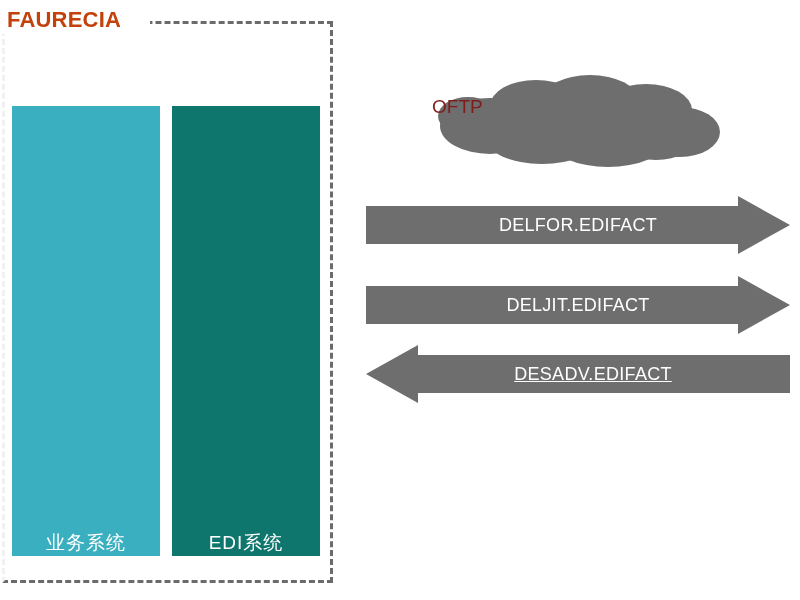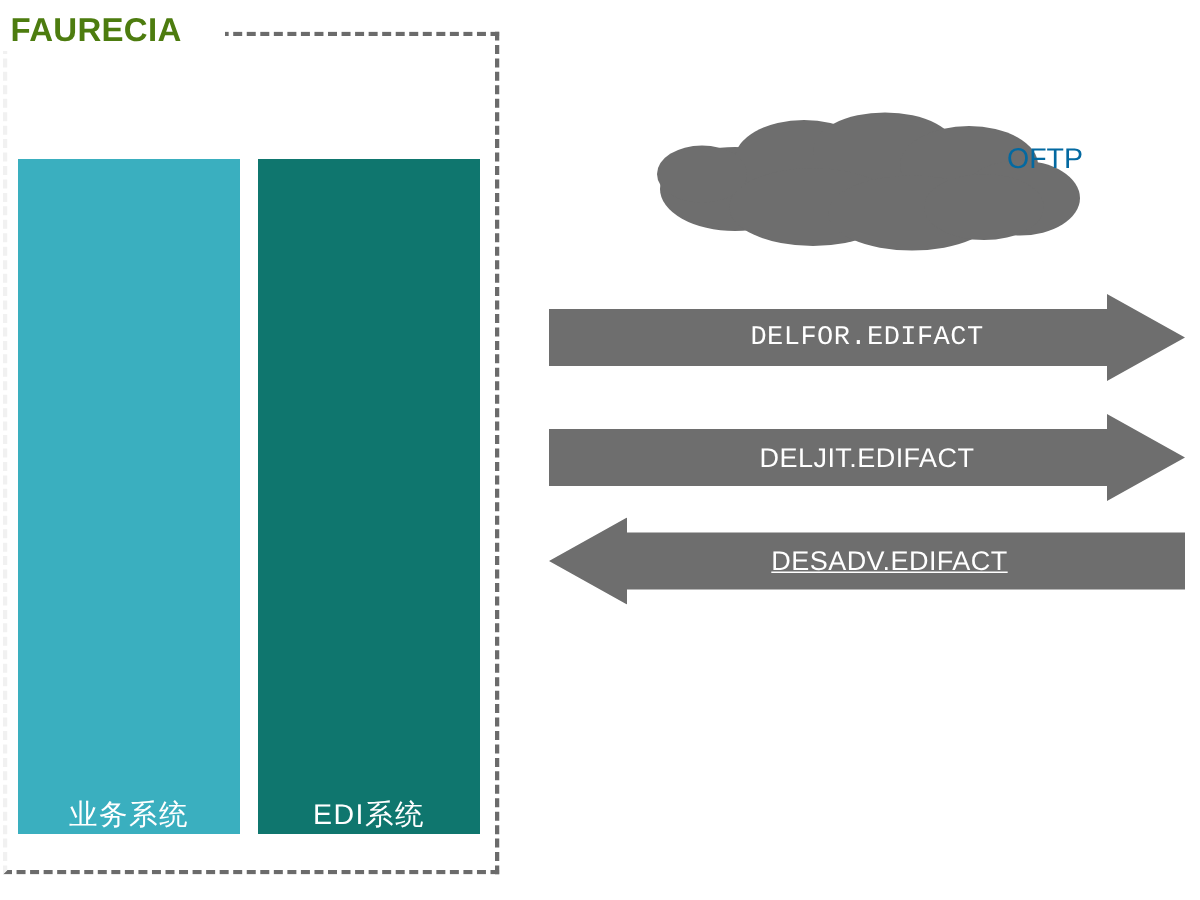--- a/index.html
+++ b/index.html
@@ -22,21 +22,21 @@
     height: 600px;
   }
 
   
   .company-title {
     position: absolute;
     left: 7px;
     top: 7px;
     font-size: 22px;
     font-weight: bold;
-    color: #4d7c0f;
+    color: #c2410c;
     letter-spacing: 0.2px;
     line-height: 26px;
     white-space: nowrap;
   }
 
   .dashed-boundary {
     position: absolute;
     left: 2px;
     top: 21px;
     width: 331px;
@@ -92,22 +92,22 @@
   .cloud-wrap svg {
     position: absolute;
     left: 0;
     top: 0;
   }
   .cloud-label {
     position: absolute;
     left: 0;
     top: 22px;
     width: 290px;
-    text-align: right;
-    color: #0369a1;
+    text-align: left;
+    color: #7f1d1d;
     font-size: 19px;
     line-height: 25px;
     pointer-events: none;
   }
 
   
   .flow-arrow {
     position: absolute;
     left: 366px;
     width: 424px;
@@ -125,21 +125,21 @@
     width: 424px;
     height: 58px;
     display: flex;
     align-items: center;
     justify-content: center;
     color: #ffffff;
     font-size: 18px;
     letter-spacing: 0.3px;
     pointer-events: none;
   }
-  .flow-1 { top: 196px; font-family: Liberation Mono, monospace; }
+  .flow-1 { top: 196px; }
   .flow-2 { top: 276px; }
   .flow-3 { top: 345px; }
   .flow-3 .flow-label { padding-left: 30px; box-sizing: border-box; text-decoration: underline; }
 </style>
 </head>
 <body>
 
 <div id="diagram">
 
   <div class="dashed-boundary"></div>

